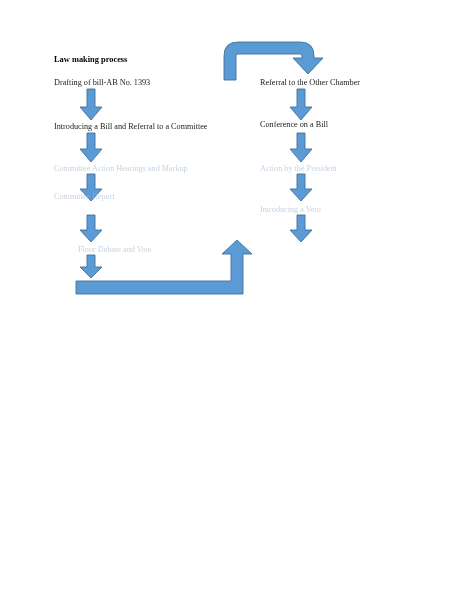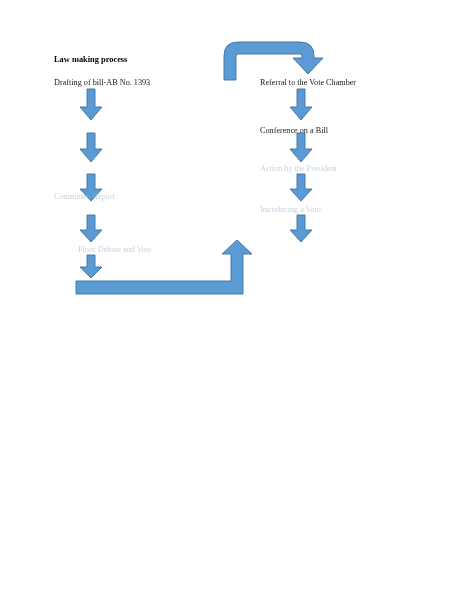--- a/index.html
+++ b/index.html
@@ -62,25 +62,27 @@
     </svg>
 
     <div class="node title col-left" style="top:55px;">Law making process</div>
 
     <div class="node col-left" style="top:78px;">Drafting of bill-AB No. 1393</div>
 
     <svg class="arrow-svg" style="left:79px; top:89px;" width="24" height="32" viewBox="0 0 24 32">
       <path d="M 8,0 L 16,0 L 16,18 L 23,18 L 12,31 L 1,18 L 8,18 Z" fill="#5b9bd5" stroke="#41719c" stroke-width="0.9"></path>
     </svg>
 
+    <div class="node col-left" style="top:122px;">Introducing a Bill and Referral to a Committee</div>
 
     <svg class="arrow-svg" style="left:79px; top:133px;" width="24" height="30" viewBox="0 0 24 30">
       <path d="M 8,0 L 16,0 L 16,16 L 23,16 L 12,29 L 1,16 L 8,16 Z" fill="#5b9bd5" stroke="#41719c" stroke-width="0.9"></path>
     </svg>
 
+    <div class="node faded col-left" style="top:164px;">Committee Action Hearings and Markup</div>
 
     <svg class="arrow-svg" style="left:79px; top:174px;" width="24" height="28" viewBox="0 0 24 28">
       <path d="M 8,0 L 16,0 L 16,15 L 23,15 L 12,27 L 1,15 L 8,15 Z" fill="#5b9bd5" stroke="#41719c" stroke-width="0.9"></path>
     </svg>
 
     <div class="node faded col-left" style="top:192px;">Committee Report</div>
 
     <svg class="arrow-svg" style="left:79px; top:215px;" width="24" height="28" viewBox="0 0 24 28">
       <path d="M 8,0 L 16,0 L 16,15 L 23,15 L 12,27 L 1,15 L 8,15 Z" fill="#5b9bd5" stroke="#41719c" stroke-width="0.9"></path>
     </svg>
@@ -88,27 +90,27 @@
     <div class="node faded col-left" style="top:245px;margin-left:24px;">Floor Debate and Vote</div>
 
     <svg class="arrow-svg" style="left:79px; top:255px;" width="24" height="24" viewBox="0 0 24 24">
       <path d="M 8,0 L 16,0 L 16,12 L 23,12 L 12,23 L 1,12 L 8,12 Z" fill="#5b9bd5" stroke="#41719c" stroke-width="0.9"></path>
     </svg>
 
     <svg class="arrow-svg" style="left:76px; top:240px;" width="178" height="56" viewBox="0 0 178 56">
       <path d="M 0,41 L 0,54 L 167,54 L 167,14 L 176,14 L 161,0 L 146,14 L 155,14 L 155,41 Z" fill="#5b9bd5" stroke="#41719c" stroke-width="0.9"></path>
     </svg>
 
-    <div class="node col-right" style="top:78px;">Referral to the Vote Chamber</div>
+    <div class="node col-right" style="top:78px;">Referral to the Other Chamber</div>
 
     <svg class="arrow-svg" style="left:289px; top:89px;" width="24" height="32" viewBox="0 0 24 32">
       <path d="M 8,0 L 16,0 L 16,18 L 23,18 L 12,31 L 1,18 L 8,18 Z" fill="#5b9bd5" stroke="#41719c" stroke-width="0.9"></path>
     </svg>
 
-    <div class="node col-right" style="top:126px;text-align:right;">Conference on a Bill</div>
+    <div class="node col-right" style="top:120px;text-align:right;">Conference on a Bill</div>
 
     <svg class="arrow-svg" style="left:289px; top:133px;" width="24" height="30" viewBox="0 0 24 30">
       <path d="M 8,0 L 16,0 L 16,16 L 23,16 L 12,29 L 1,16 L 8,16 Z" fill="#5b9bd5" stroke="#41719c" stroke-width="0.9"></path>
     </svg>
 
     <div class="node faded col-right" style="top:164px;">Action by the President</div>
 
     <svg class="arrow-svg" style="left:289px; top:174px;" width="24" height="28" viewBox="0 0 24 28">
       <path d="M 8,0 L 16,0 L 16,15 L 23,15 L 12,27 L 1,15 L 8,15 Z" fill="#5b9bd5" stroke="#41719c" stroke-width="0.9"></path>
     </svg>

